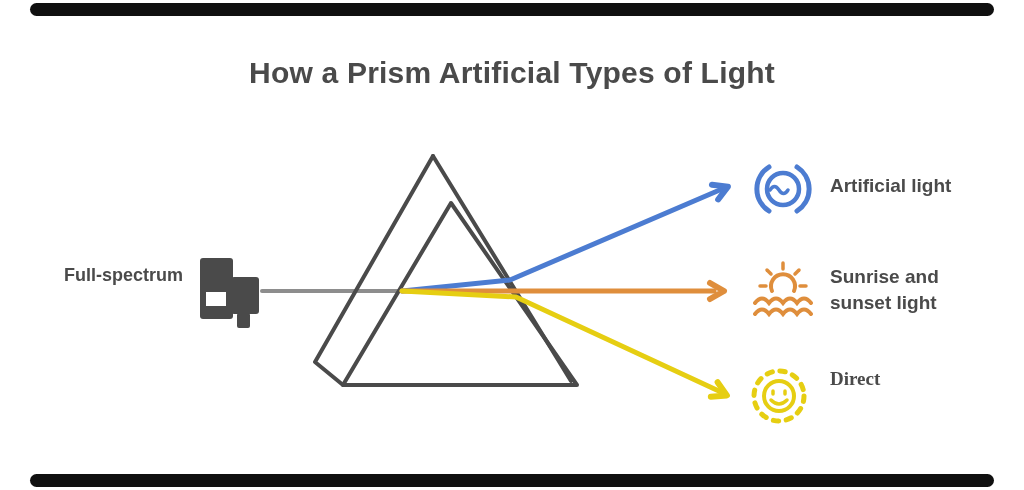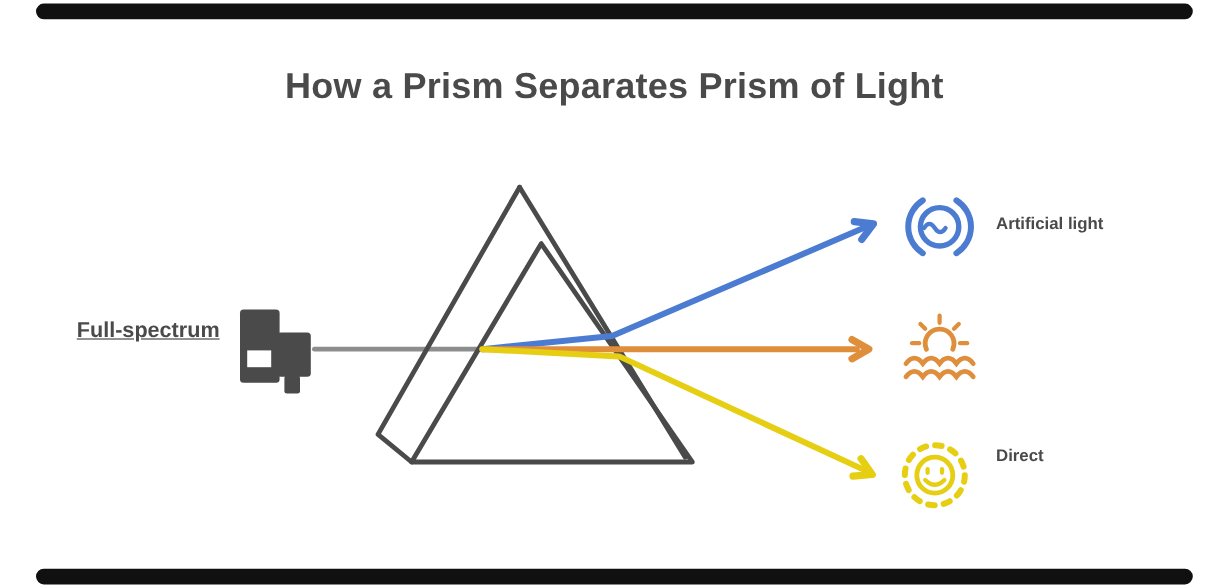--- a/index.html
+++ b/index.html
@@ -16,41 +16,41 @@
   .title{
     position:absolute;top:56px;left:0;width:100%;margin:0;
     text-align:center;font-size:30px;font-weight:700;color:#4a4a4a;
     letter-spacing:0.2px;
   }
   .source-label{
     position:absolute;top:263px;right:841px;
     text-align:right;font-size:18px;font-weight:700;line-height:24px;
     color:#4a4a4a;white-space:nowrap;
   }
-  .source-label span{display:block;text-decoration:underline;}
+  .source-label span{display:block;}
   .out-label{
     position:absolute;left:830px;
-    font-size:14px;font-weight:700;line-height:26px;color:#4a4a4a;
+    font-size:19px;font-weight:700;line-height:26px;color:#4a4a4a;
     white-space:nowrap;
   }
   .out-label span{display:block;}
   #label-blue{top:173px;}
   #label-orange{top:264px;}
-  #label-yellow{top:366px;}
+  #label-yellow{top:366px;font-family:Liberation Serif, serif;}
   svg.diagram{position:absolute;top:0;left:0;}
 </style>
 </head>
 <body>
 
 <div class="canvas">
 
   <div class="frame-bar top"></div>
   <div class="frame-bar bottom"></div>
 
-  <h1 class="title">How a Prism Separates Prism of Light</h1>
+  <h1 class="title">How a Prism Artificial Types of Light</h1>
 
   <div class="source-label">
     <span>Full-spectrum</span>
   </div>
 
   <svg class="diagram" width="1024" height="490" viewBox="0 0 1024 490">
 
     <g>
       <g fill="#4a4a4a">
         <rect x="200" y="258" width="33" height="61" rx="3"></rect>
@@ -108,17 +108,21 @@
       <circle cx="779" cy="396" r="25" stroke-width="5" stroke-dasharray="5.5 7.6"></circle>
       <line x1="773" y1="391" x2="773" y2="394" stroke-width="3.5"></line>
       <line x1="785" y1="391" x2="785" y2="394" stroke-width="3.5"></line>
       <path d="M771,400 Q779,408 787,400" stroke-width="3.5"></path>
     </g>
   </svg>
 
   <div class="out-label" id="label-blue">
     <span>Artificial light</span>
   </div>
+  <div class="out-label" id="label-orange">
+    <span>Sunrise and</span>
+    <span>sunset light</span>
+  </div>
   <div class="out-label" id="label-yellow">
     <span>Direct</span>
   </div>
 
 </div>
 
 </body></html>

